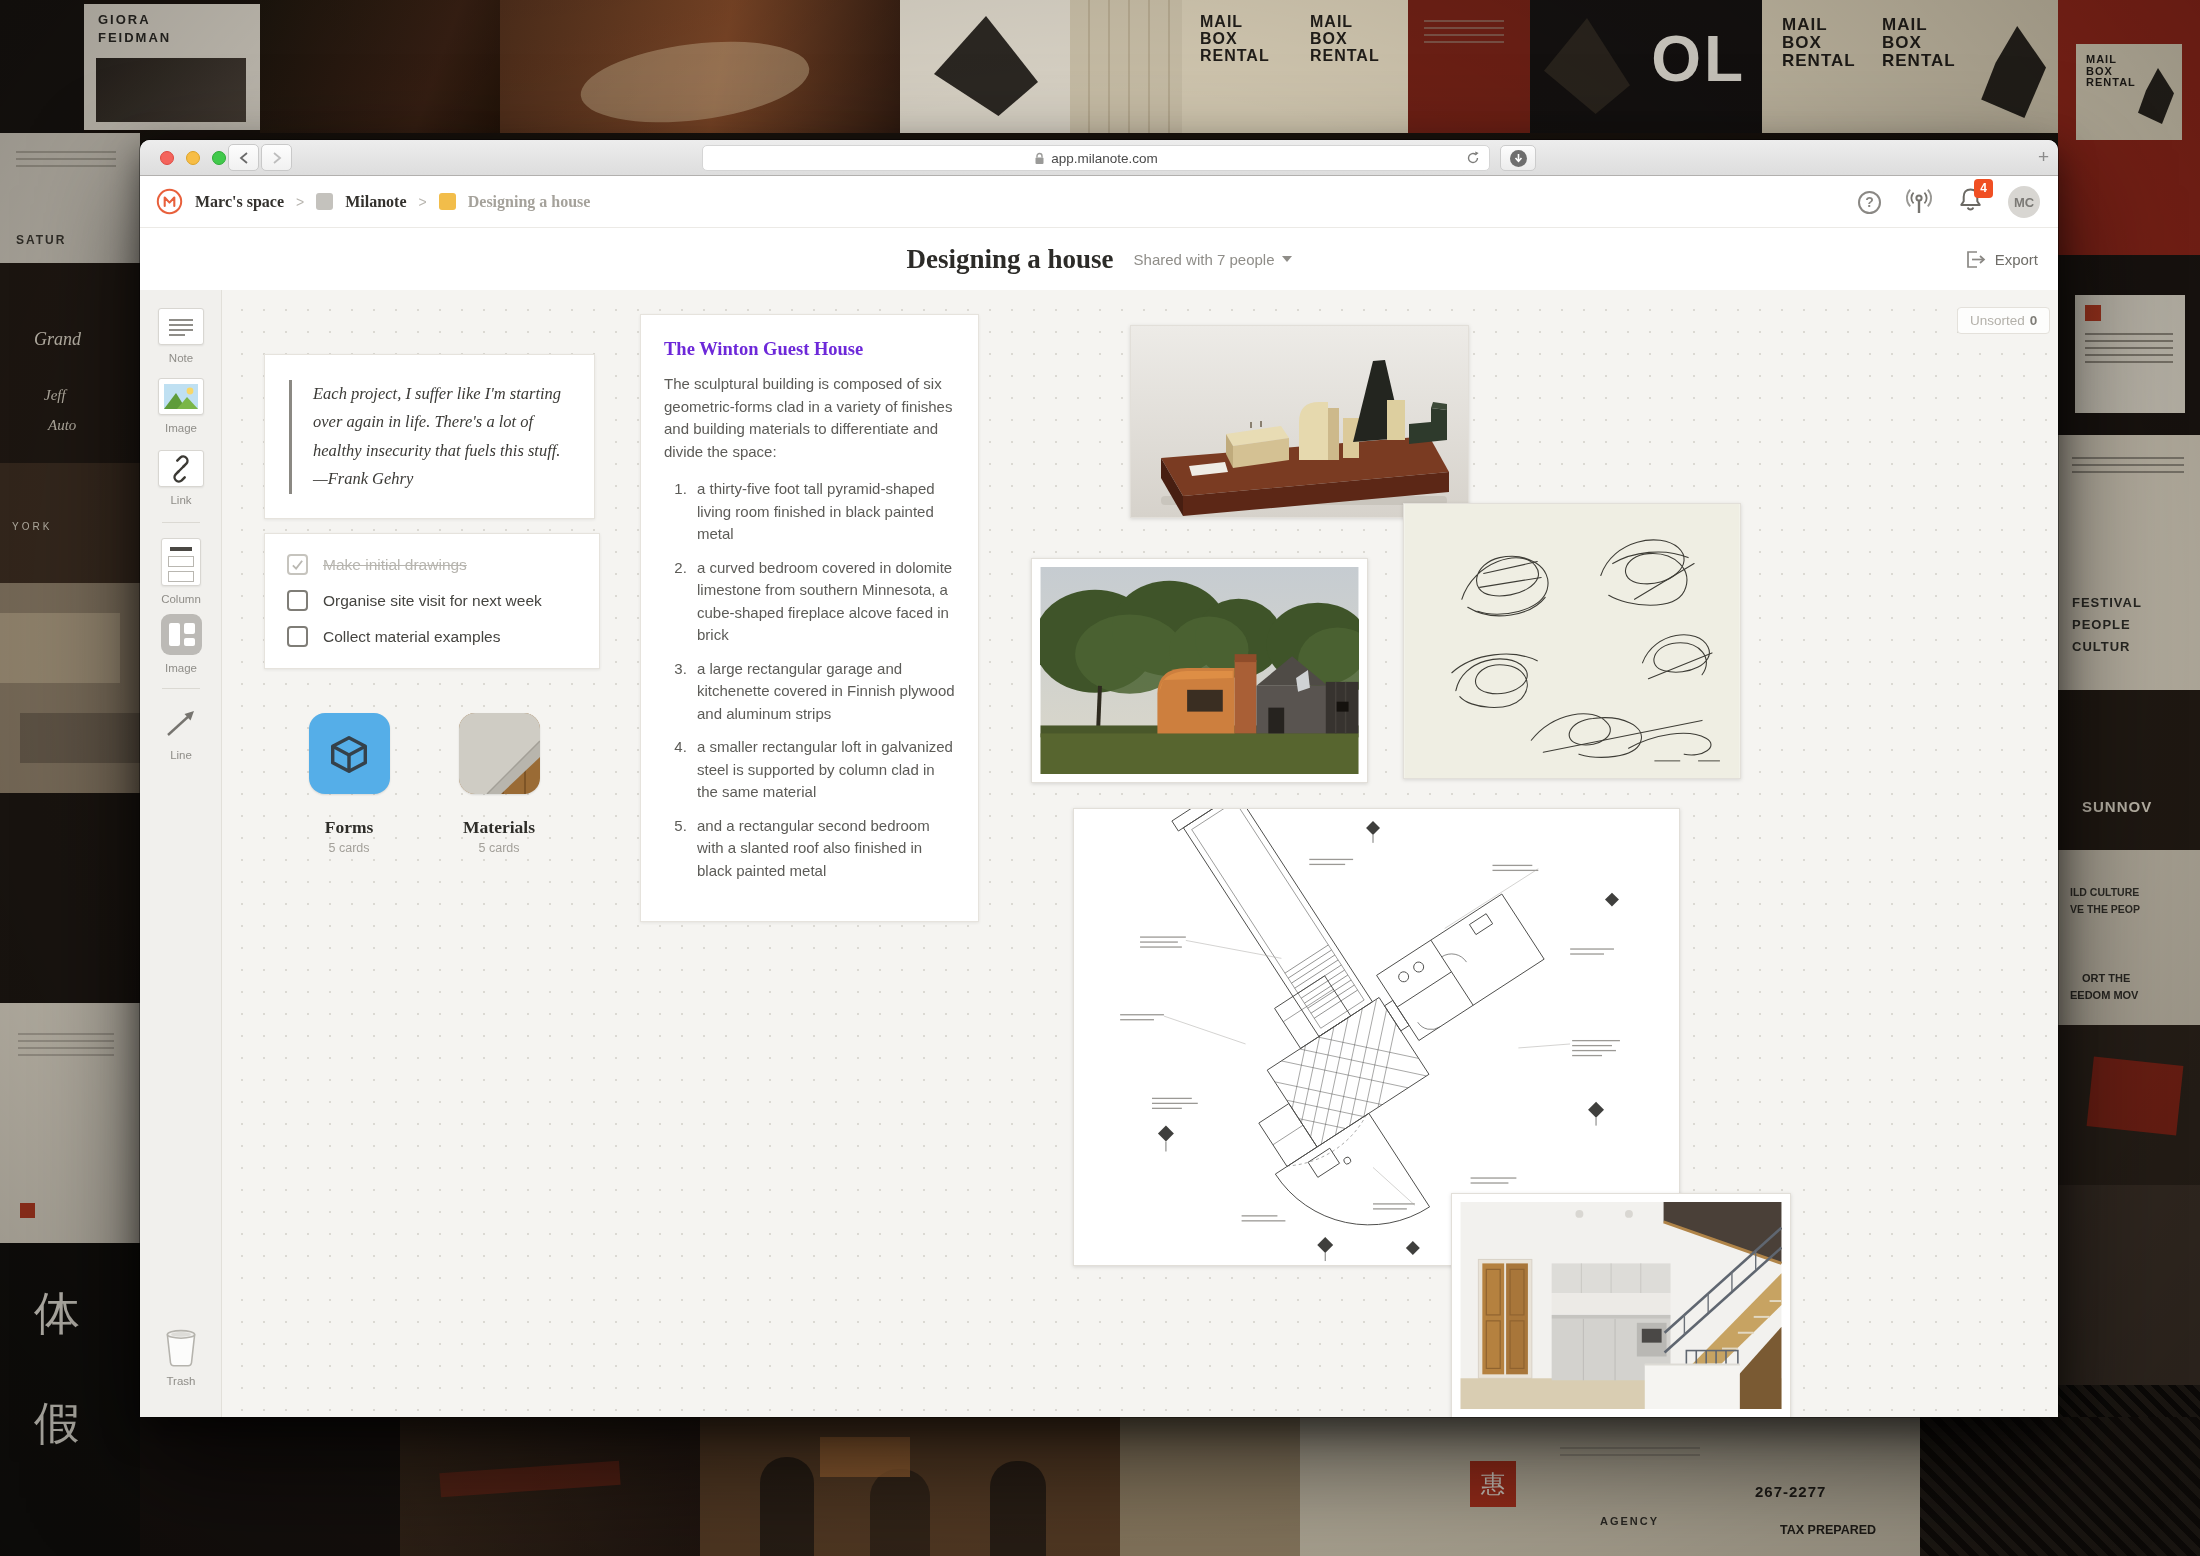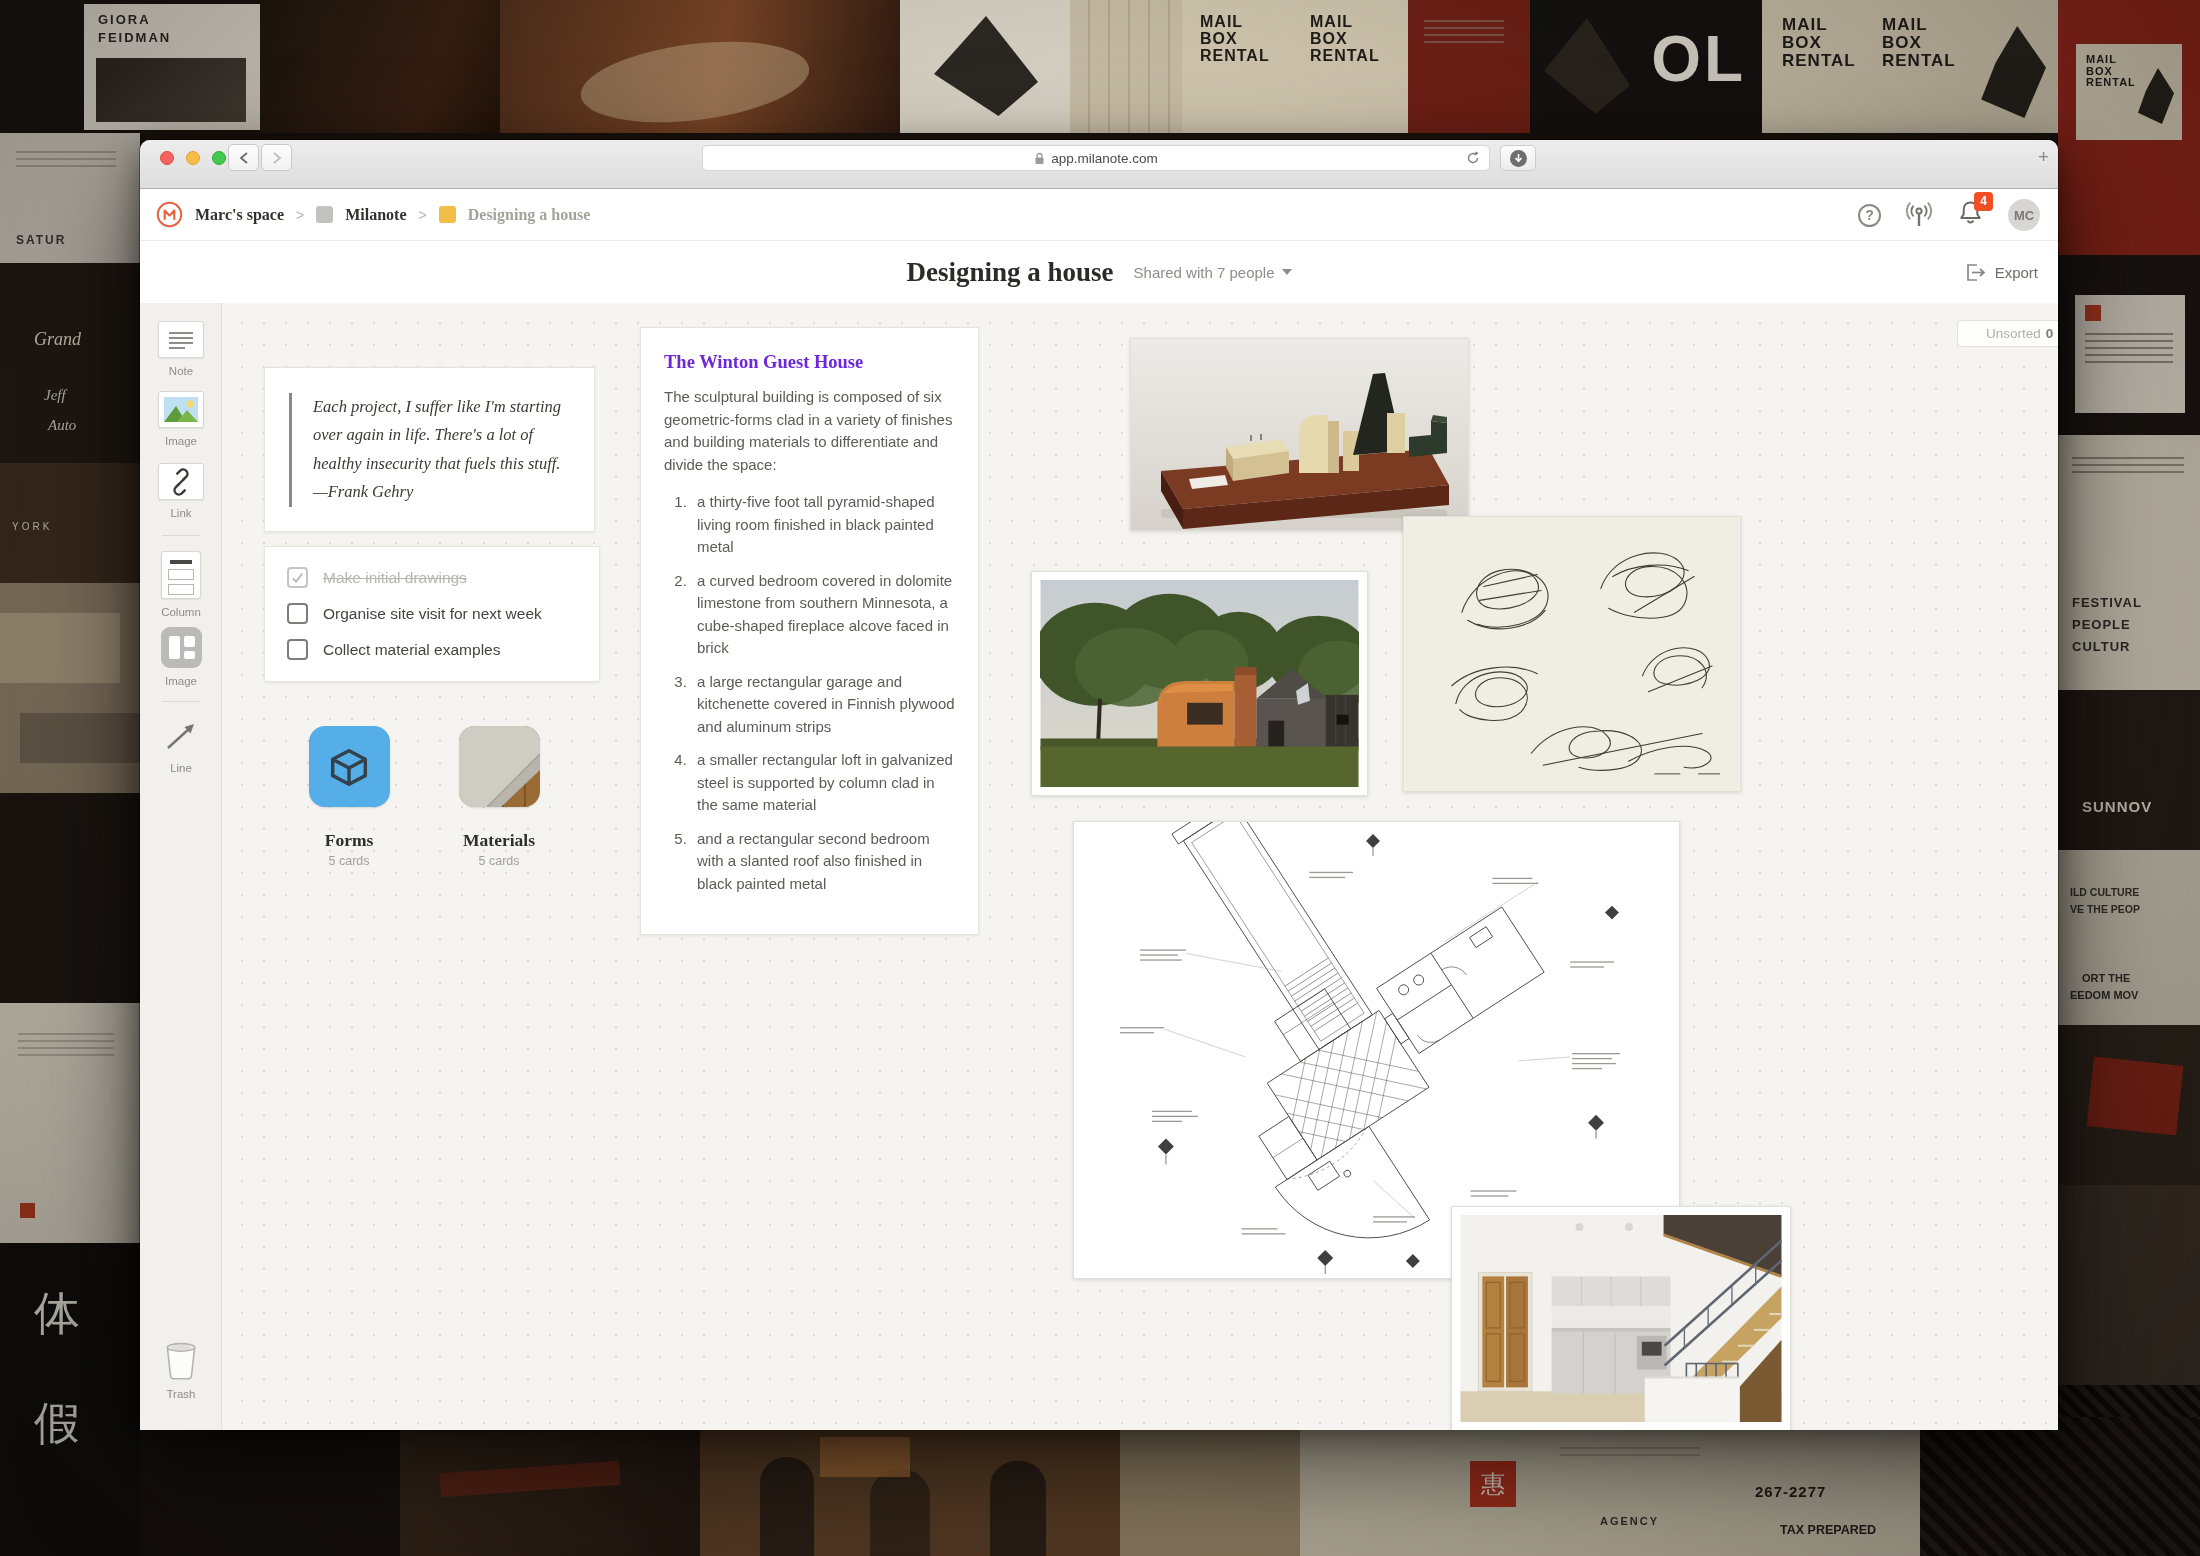--- a/index.html
+++ b/index.html
@@ -7,21 +7,21 @@
   body { position:relative; overflow:hidden; background:#1a130e; font-family:"Liberation Sans",sans-serif; }
 
   .abs { position:absolute; }
   .poster { position:absolute; overflow:hidden; }
   .bg-dim { position:absolute; inset:0; background:radial-gradient(ellipse at 50% 40%, rgba(0,0,0,0) 40%, rgba(0,0,0,.35) 100%); }
 
   
   .window { position:absolute; left:140px; top:140px; width:1918px; height:1277px;
             border-radius:10px 10px 6px 6px; background:#fff;
             box-shadow:0 45px 110px rgba(0,0,0,.62), 0 12px 34px rgba(0,0,0,.5), 0 0 0 1px rgba(0,0,0,.35); }
-  .toolbar { position:relative; height:49px; background:linear-gradient(#ededed,#dddddd);
+  .toolbar { position:relative; height:36px; background:linear-gradient(#ededed,#dddddd);
              border-bottom:1px solid #b2b0ae; border-radius:10px 10px 0 0; }
   .tl { position:absolute; top:11px; width:14px; height:14px; border-radius:50%; }
   .tl-red    { left:20px; background:#f4645c; border:1px solid #de4a41; }
   .tl-yellow { left:46px; background:#f7bd45; border:1px solid #dda327; }
   .tl-green  { left:72px; background:#41c94b; border:1px solid #2eab37; }
   .navbtn { position:absolute; top:4px; width:31px; height:27px; background:linear-gradient(#fdfdfd,#f1f1f1);
             border:1px solid #c9c9c9; border-radius:5px; display:flex; align-items:center; justify-content:center; }
   .urlbar { position:absolute; left:562px; top:5px; width:788px; height:26px; background:#fff;
             border:1px solid #d5d5d5; border-radius:5px; display:flex; align-items:center; justify-content:center;
             gap:6px; color:#4a4a4a; font-size:13.5px; }
@@ -93,21 +93,21 @@
   .note-title { font-family:"Liberation Serif",serif; font-weight:bold; font-size:18.5px; color:#6d28d9; }
   .note-intro { margin-top:13px; font-size:15px; line-height:1.5; color:#5c5b57; }
   .note-list { margin-top:15px; padding-left:27px; }
   .note-list li { font-size:15px; line-height:1.5; color:#5c5b57; margin-bottom:11px; padding-left:6px; }
 
   .img-card { position:absolute; background:#fff; border:1px solid #e2dfd9; box-shadow:0 1px 4px rgba(0,0,0,.13); }
   .img-pad { padding:8px; }
   .img-card svg { display:block; }
 
   .unsorted { position:absolute; left:1735px; top:17px; background:#fdfdfc; border:1px solid #e4e1db;
-              border-radius:4px; padding:5px 28px; font-size:13.5px; color:#b3b0a9; }
+              border-radius:4px; padding:5px 12px; font-size:13.5px; color:#b3b0a9; }
   .unsorted b { color:#7f7d77; margin-left:5px; }
 
   
   .bgt { position:absolute; font-family:"Liberation Sans",sans-serif; }
   .serifit { font-family:"Liberation Serif",serif; font-style:italic; }
   .mailstack { position:absolute; display:flex; flex-direction:column; line-height:1.05; font-weight:bold;
                color:#201d19; letter-spacing:1px; }
   .bg-lines div { background:#8a8478; height:2px; margin-bottom:5px; }
 </style>
 </head>

